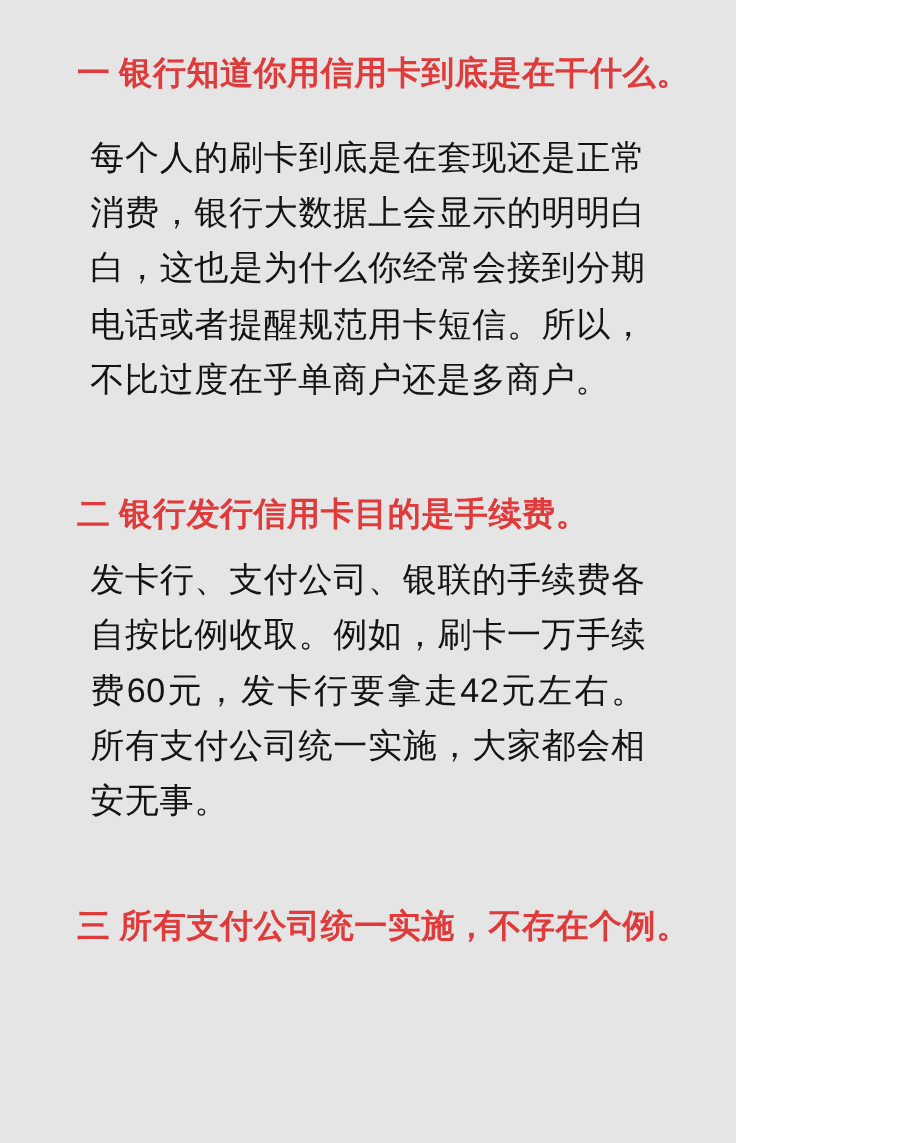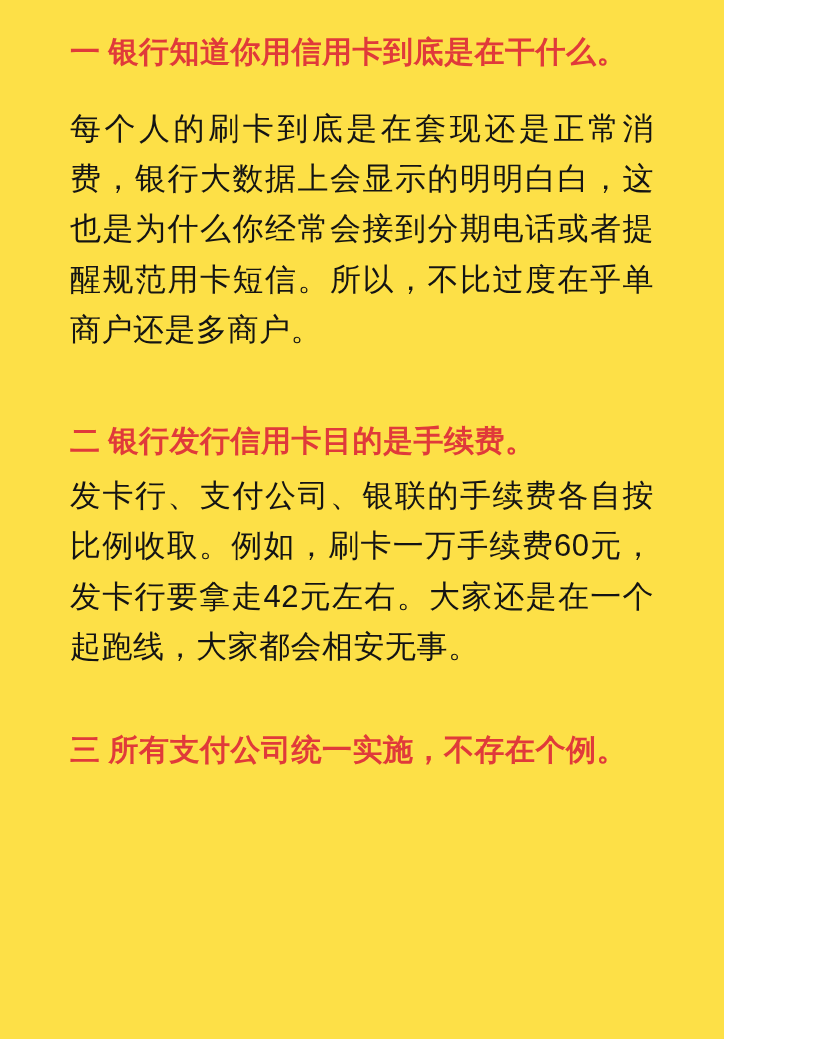--- a/index.html
+++ b/index.html
@@ -9,24 +9,24 @@
   }
   body {
     width: 828px;
     height: 1039px;
     font-family: "Liberation Sans", "DejaVu Sans", sans-serif;
     color: #1a1a1a;
     overflow: hidden;
   }
   .page {
     box-sizing: border-box;
-    width: 724px;
+    width: 669px;
     height: 1039px;
-    padding: 29px 70px 0 70px;
-    background: #fde047;
+    padding: 44px 70px 0 70px;
+    background: #e5e5e5;
   }
   .section {
     margin: 0;
   }
   .heading {
     color: #e03a3a;
     font-weight: bold;
     font-size: 30px;
     line-height: 1.5;
     letter-spacing: 0.5px;
@@ -38,21 +38,21 @@
   }
   .heading.tight {
     margin-bottom: 8px;
     margin-top: 25px;
   }
   .body-text {
     color: #141414;
     font-size: 31px;
     line-height: 1.62;
     letter-spacing: 0.5px;
-    margin: 0;
+    margin: 12px;
     text-align: justify;
     text-justify: inter-ideograph;
   }
   .spacer-lg { height: 38px; }
   .spacer-md { height: 30px; }
 </style>
 </head>
 <body>
 
 <div class="page">
@@ -63,21 +63,21 @@
     </h2>
     <p class="body-text">每个人的刷卡到底是在套现还是正常消费，银行大数据上会显示的明明白白，这也是为什么你经常会接到分期电话或者提醒规范用卡短信。所以，不比过度在乎单商户还是多商户。</p>
   </div>
 
   <div class="spacer-lg"></div>
 
   <div class="section">
     <h2 class="heading tight">
       <span class="num">二</span><span>银行发行信用卡目的是手续费。</span>
     </h2>
-    <p class="body-text">发卡行、支付公司、银联的手续费各自按比例收取。例如，刷卡一万手续费60元，发卡行要拿走42元左右。大家还是在一个起跑线，大家都会相安无事。</p>
+    <p class="body-text">发卡行、支付公司、银联的手续费各自按比例收取。例如，刷卡一万手续费60元，发卡行要拿走42元左右。所有支付公司统一实施，大家都会相安无事。</p>
   </div>
 
   <div class="spacer-md"></div>
 
   <div class="section">
     <h2 class="heading tight">
       <span class="num">三</span><span>所有支付公司统一实施，不存在个例。</span>
     </h2>
   </div>
 

